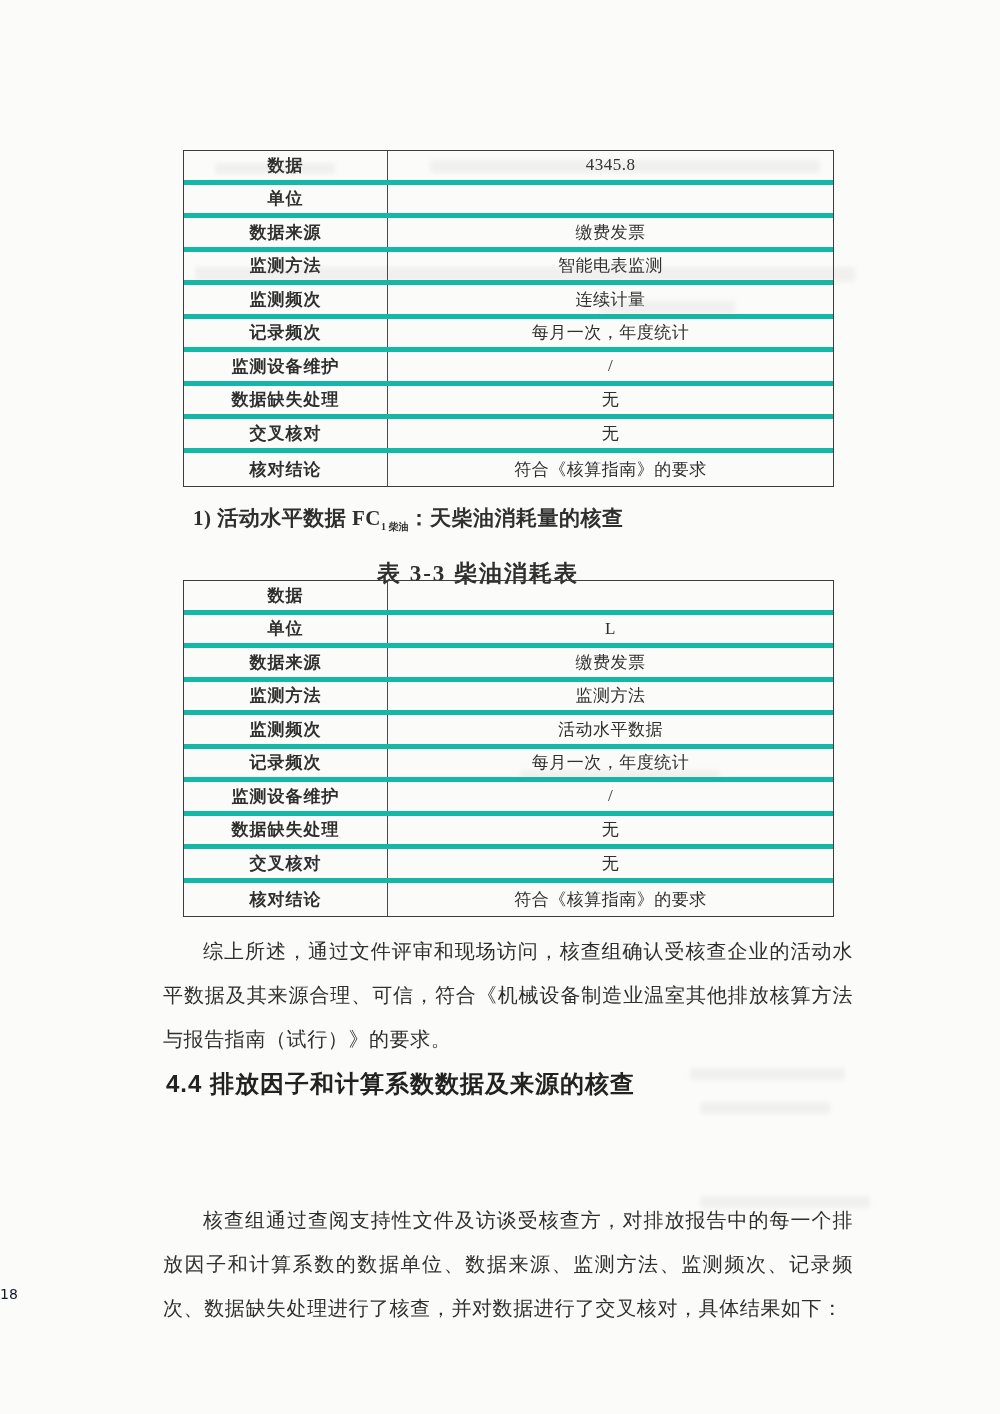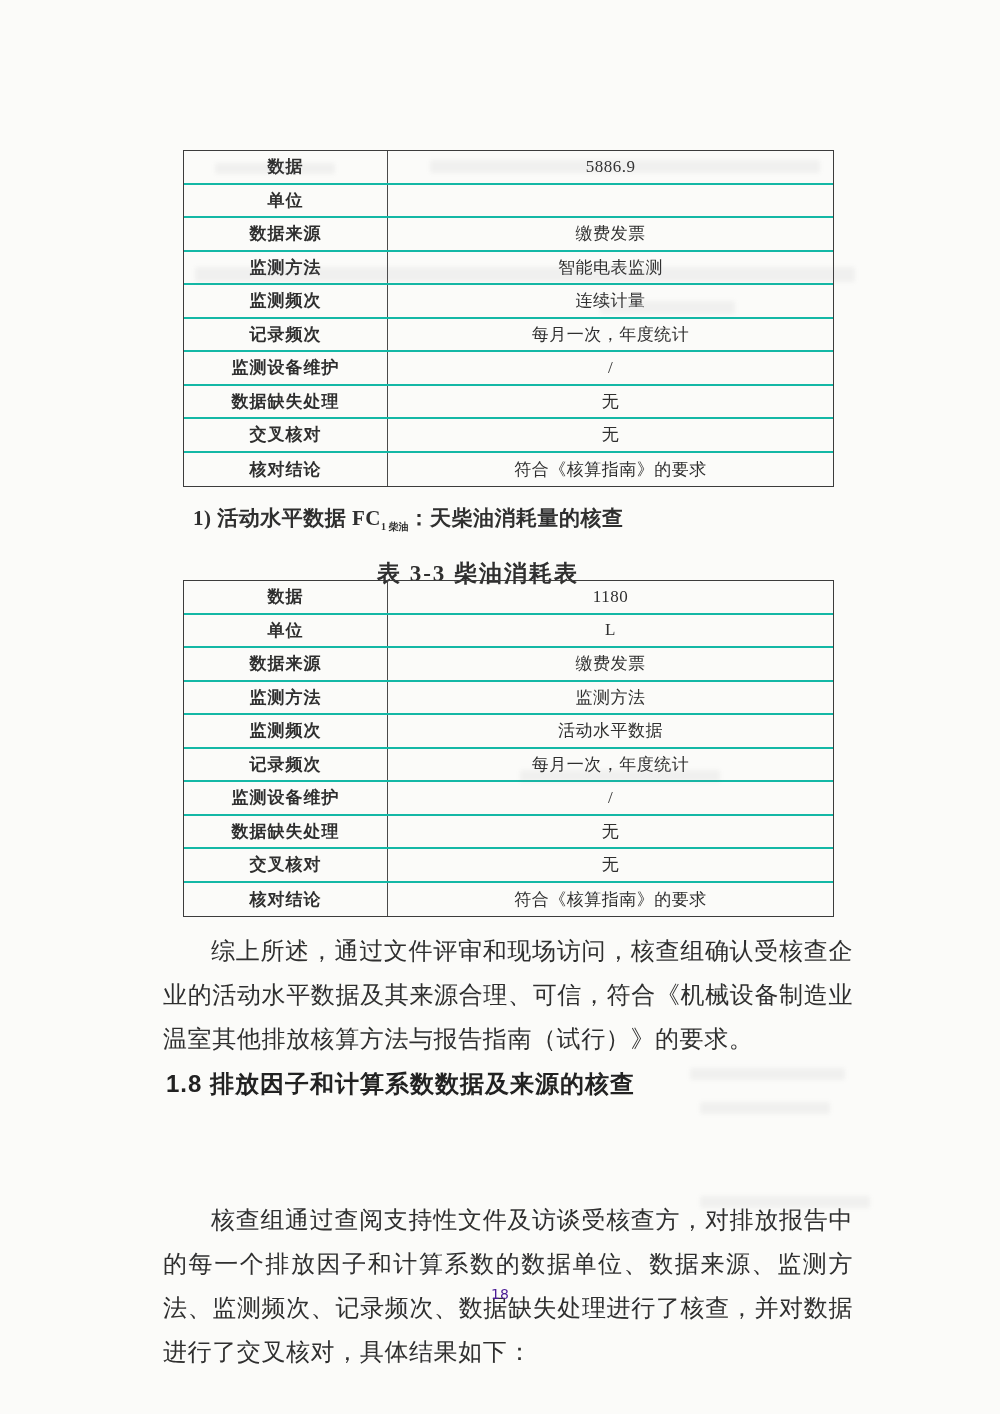--- a/index.html
+++ b/index.html
@@ -2,51 +2,51 @@
 <html><head>
 <meta charset="utf-8">
 <style>
   html,body{margin:0;padding:0;background:#e9e9e9;}
   .page{position:relative;width:1000px;height:1414px;margin:0 auto;background:#fbfbf9;
         color:#2f2f2f;font-family:"Liberation Serif","DejaVu Serif",serif;overflow:hidden;}
   
   .vtable{position:absolute;left:183px;width:651px;border:1.5px solid #3c3c3c;box-sizing:border-box;}
   #table-electricity{top:150px;}
   #table-diesel{top:580px;}
-  .trow{display:flex;height:33.5px;border-bottom:2px solid #14b8a6;box-sizing:border-box;}
+  .trow{display:flex;height:33.5px;border-bottom:5px solid #14b8a6;box-sizing:border-box;}
   .trow:last-child{border-bottom:none;}
   .tcell{display:flex;align-items:center;justify-content:center;box-sizing:border-box;font-size:17px;}
   .tcell.label{width:204px;border-right:1px solid #4a4a4a;font-weight:700;letter-spacing:1px;}
   .tcell.value{flex:1;letter-spacing:0.5px;}
   
   .subsection{position:absolute;left:193px;top:504px;font-size:21px;font-weight:700;letter-spacing:0.5px;}
   .subsection .subs{font-size:10px;vertical-align:-5px;letter-spacing:0;}
   .caption{position:absolute;left:278px;top:558px;width:400px;text-align:center;
            font-size:23px;font-weight:700;letter-spacing:2px;}
-  .para{position:absolute;left:163px;width:690px;font-size:24px;line-height:44px;
+  .para{position:absolute;left:163px;width:690px;font-size:20px;line-height:44px;
         text-align:justify;text-indent:2em;letter-spacing:0.6px;}
   #para-summary{top:929px;}
   #para-factors{top:1198px;}
   .h33{position:absolute;left:166px;top:1068px;font-size:24px;font-weight:700;color:#222;
        font-family:"Liberation Sans","DejaVu Sans",sans-serif;letter-spacing:1px;}
-  .pageno{position:absolute;left:0;top:1286px;width:100%;text-align:center;
-          font-size:14px;color:#4c1d95;font-family:"DejaVu Sans",sans-serif;}
+  .pageno{position:absolute;left:0;top:1286px;width:100%;text-align:left;
+          font-size:14px;color:#0f172a;font-family:"DejaVu Sans",sans-serif;}
   
   .ghost{position:absolute;background:rgba(110,110,128,0.08);filter:blur(2px);
          border-radius:2px;pointer-events:none;}
 </style>
 </head>
 <body>
 
 <div class="page">
 
   <div class="vtable" id="table-electricity">
     <div class="trow">
       <div class="tcell label">数据</div>
-      <div class="tcell value">5886.9</div>
+      <div class="tcell value">4345.8</div>
     </div>
     <div class="trow">
       <div class="tcell label">单位</div>
     </div>
     <div class="trow">
       <div class="tcell label">数据来源</div>
       <div class="tcell value">缴费发票</div>
     </div>
     <div class="trow">
       <div class="tcell label">监测方法</div>
@@ -80,21 +80,20 @@
 
   <div class="subsection">
     <span>1) 活动水平数据 FC</span><span class="subs">1 柴油</span><span>：天柴油消耗量的核查</span>
   </div>
 
   <div class="caption">表 3-3  柴油消耗表</div>
 
   <div class="vtable" id="table-diesel">
     <div class="trow">
       <div class="tcell label">数据</div>
-      <div class="tcell value">1180</div>
     </div>
     <div class="trow">
       <div class="tcell label">单位</div>
       <div class="tcell value">L</div>
     </div>
     <div class="trow">
       <div class="tcell label">数据来源</div>
       <div class="tcell value">缴费发票</div>
     </div>
     <div class="trow">
@@ -122,21 +121,21 @@
       <div class="tcell value">无</div>
     </div>
     <div class="trow">
       <div class="tcell label">核对结论</div>
       <div class="tcell value">符合《核算指南》的要求</div>
     </div>
   </div>
 
   <div class="para" id="para-summary">综上所述，通过文件评审和现场访问，核查组确认受核查企业的活动水平数据及其来源合理、可信，符合《机械设备制造业温室其他排放核算方法与报告指南（试行）》的要求。</div>
 
-  <div class="h33">1.8 排放因子和计算系数数据及来源的核查</div>
+  <div class="h33">4.4 排放因子和计算系数数据及来源的核查</div>
 
   <div class="para" id="para-factors">核查组通过查阅支持性文件及访谈受核查方，对排放报告中的每一个排放因子和计算系数的数据单位、数据来源、监测方法、监测频次、记录频次、数据缺失处理进行了核查，并对数据进行了交叉核对，具体结果如下：</div>
 
   <div class="pageno">18</div>
 
   <div class="ghost" style="left:430px;top:160px;width:390px;height:13px;"></div>
   <div class="ghost" style="left:215px;top:163px;width:120px;height:11px;"></div>
   <div class="ghost" style="left:195px;top:267px;width:660px;height:15px;"></div>
   <div class="ghost" style="left:600px;top:301px;width:135px;height:13px;"></div>
   <div class="ghost" style="left:520px;top:770px;width:200px;height:12px;"></div>

